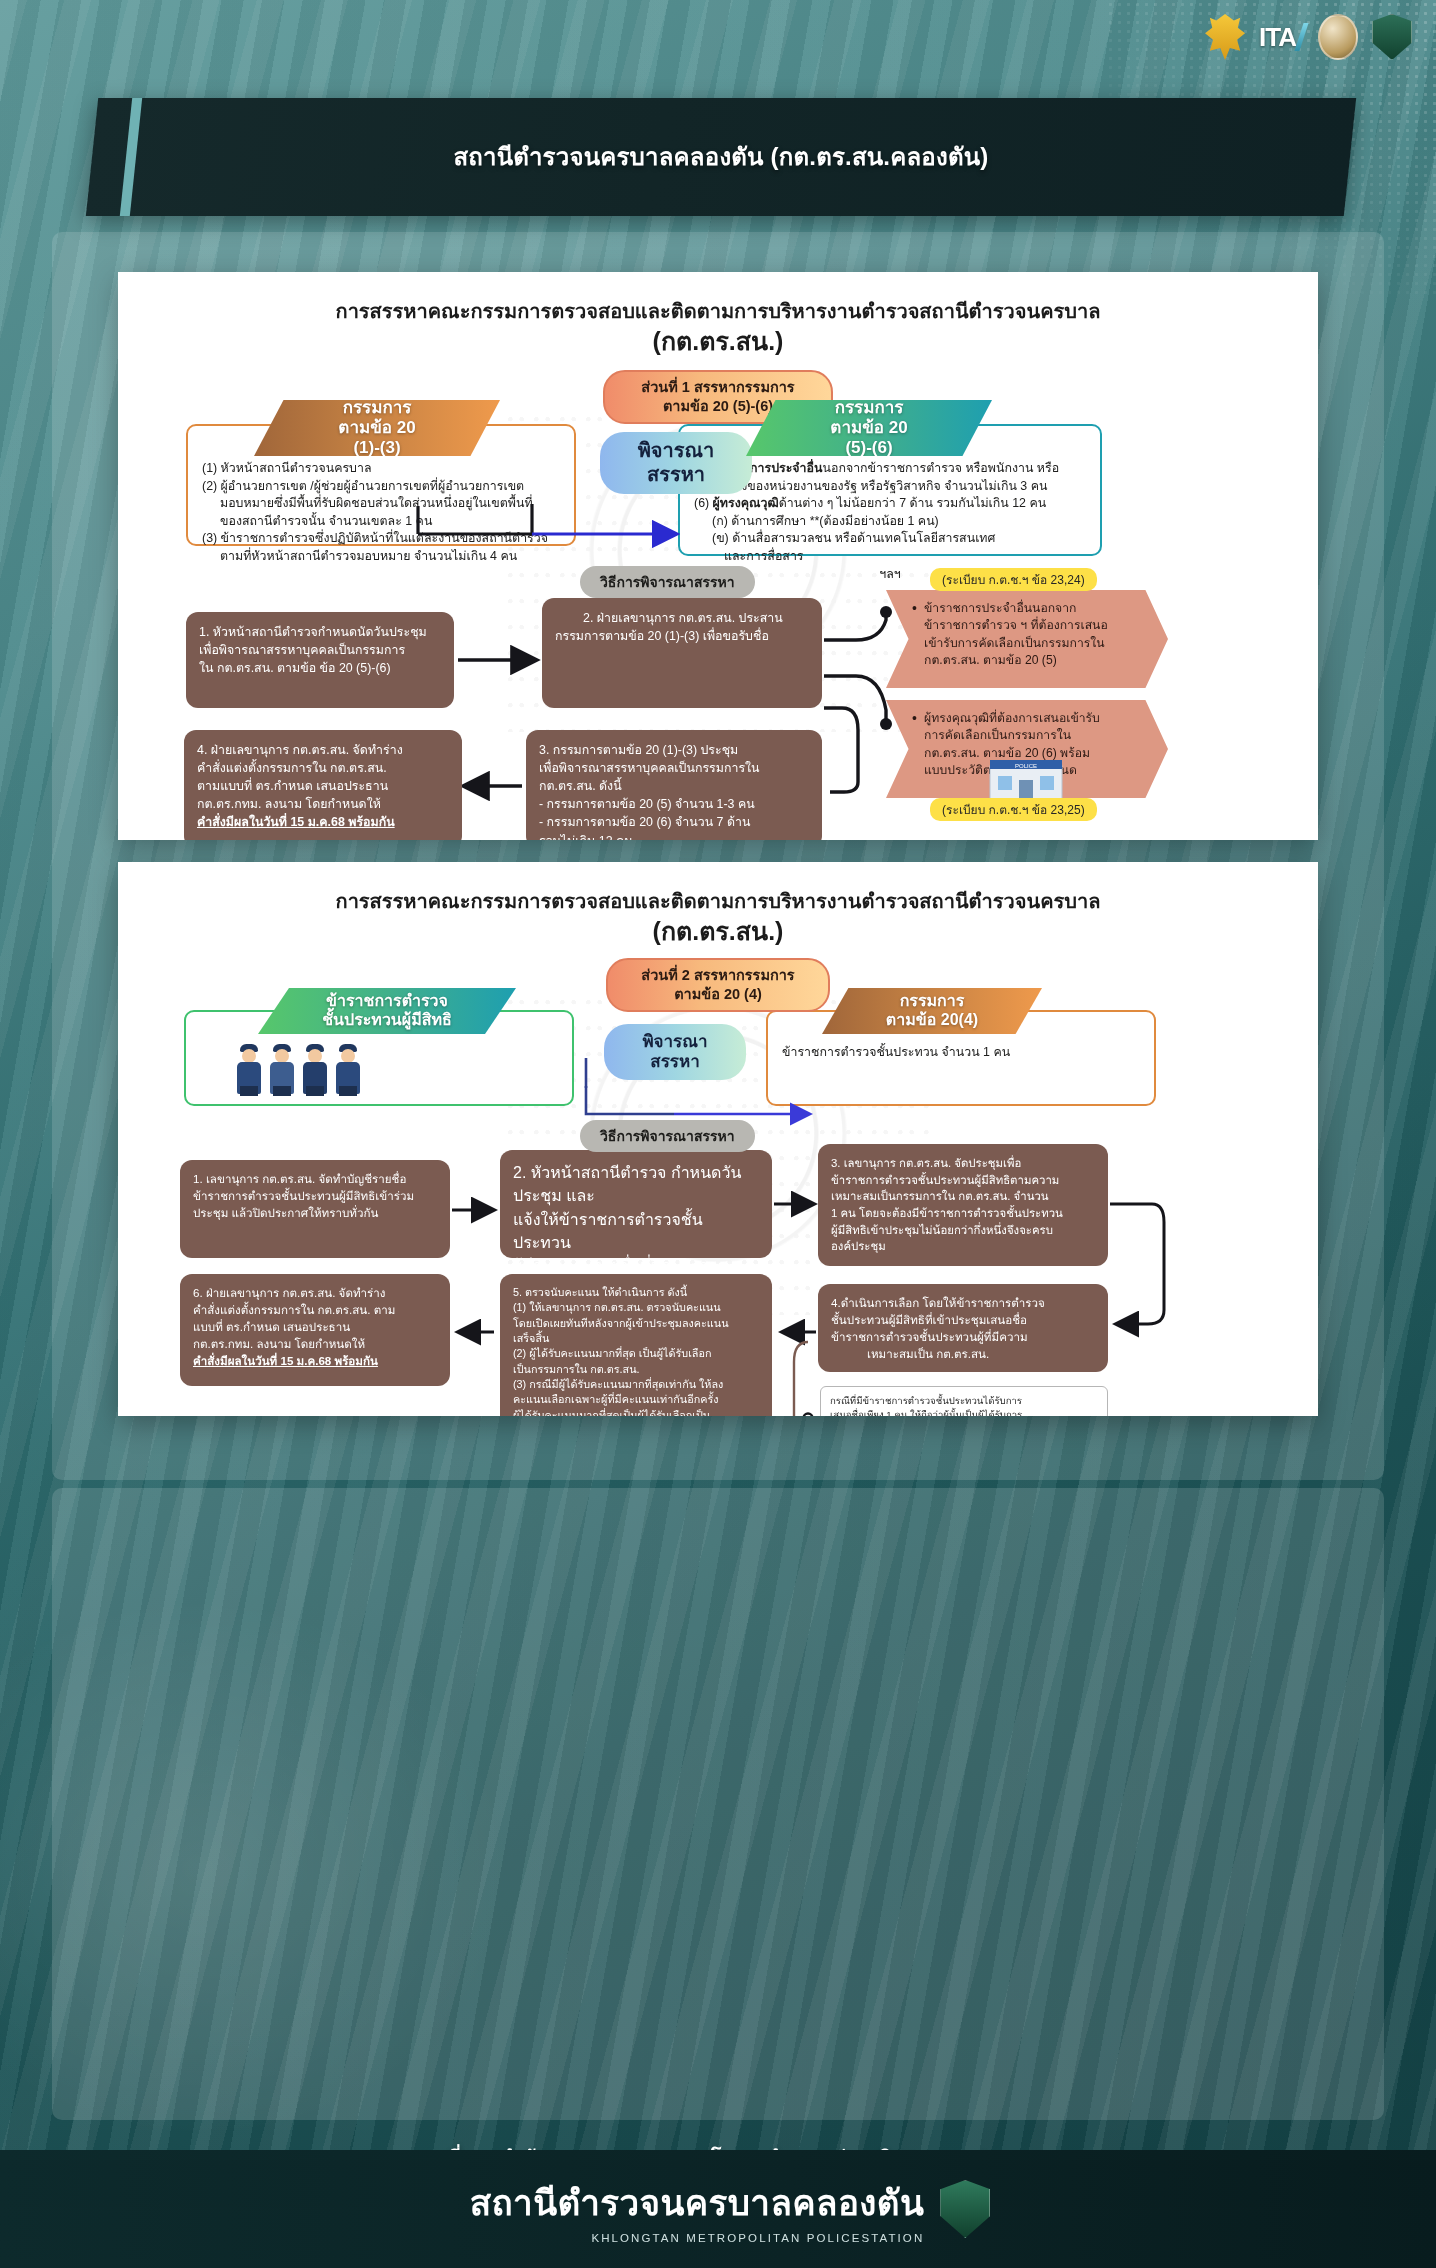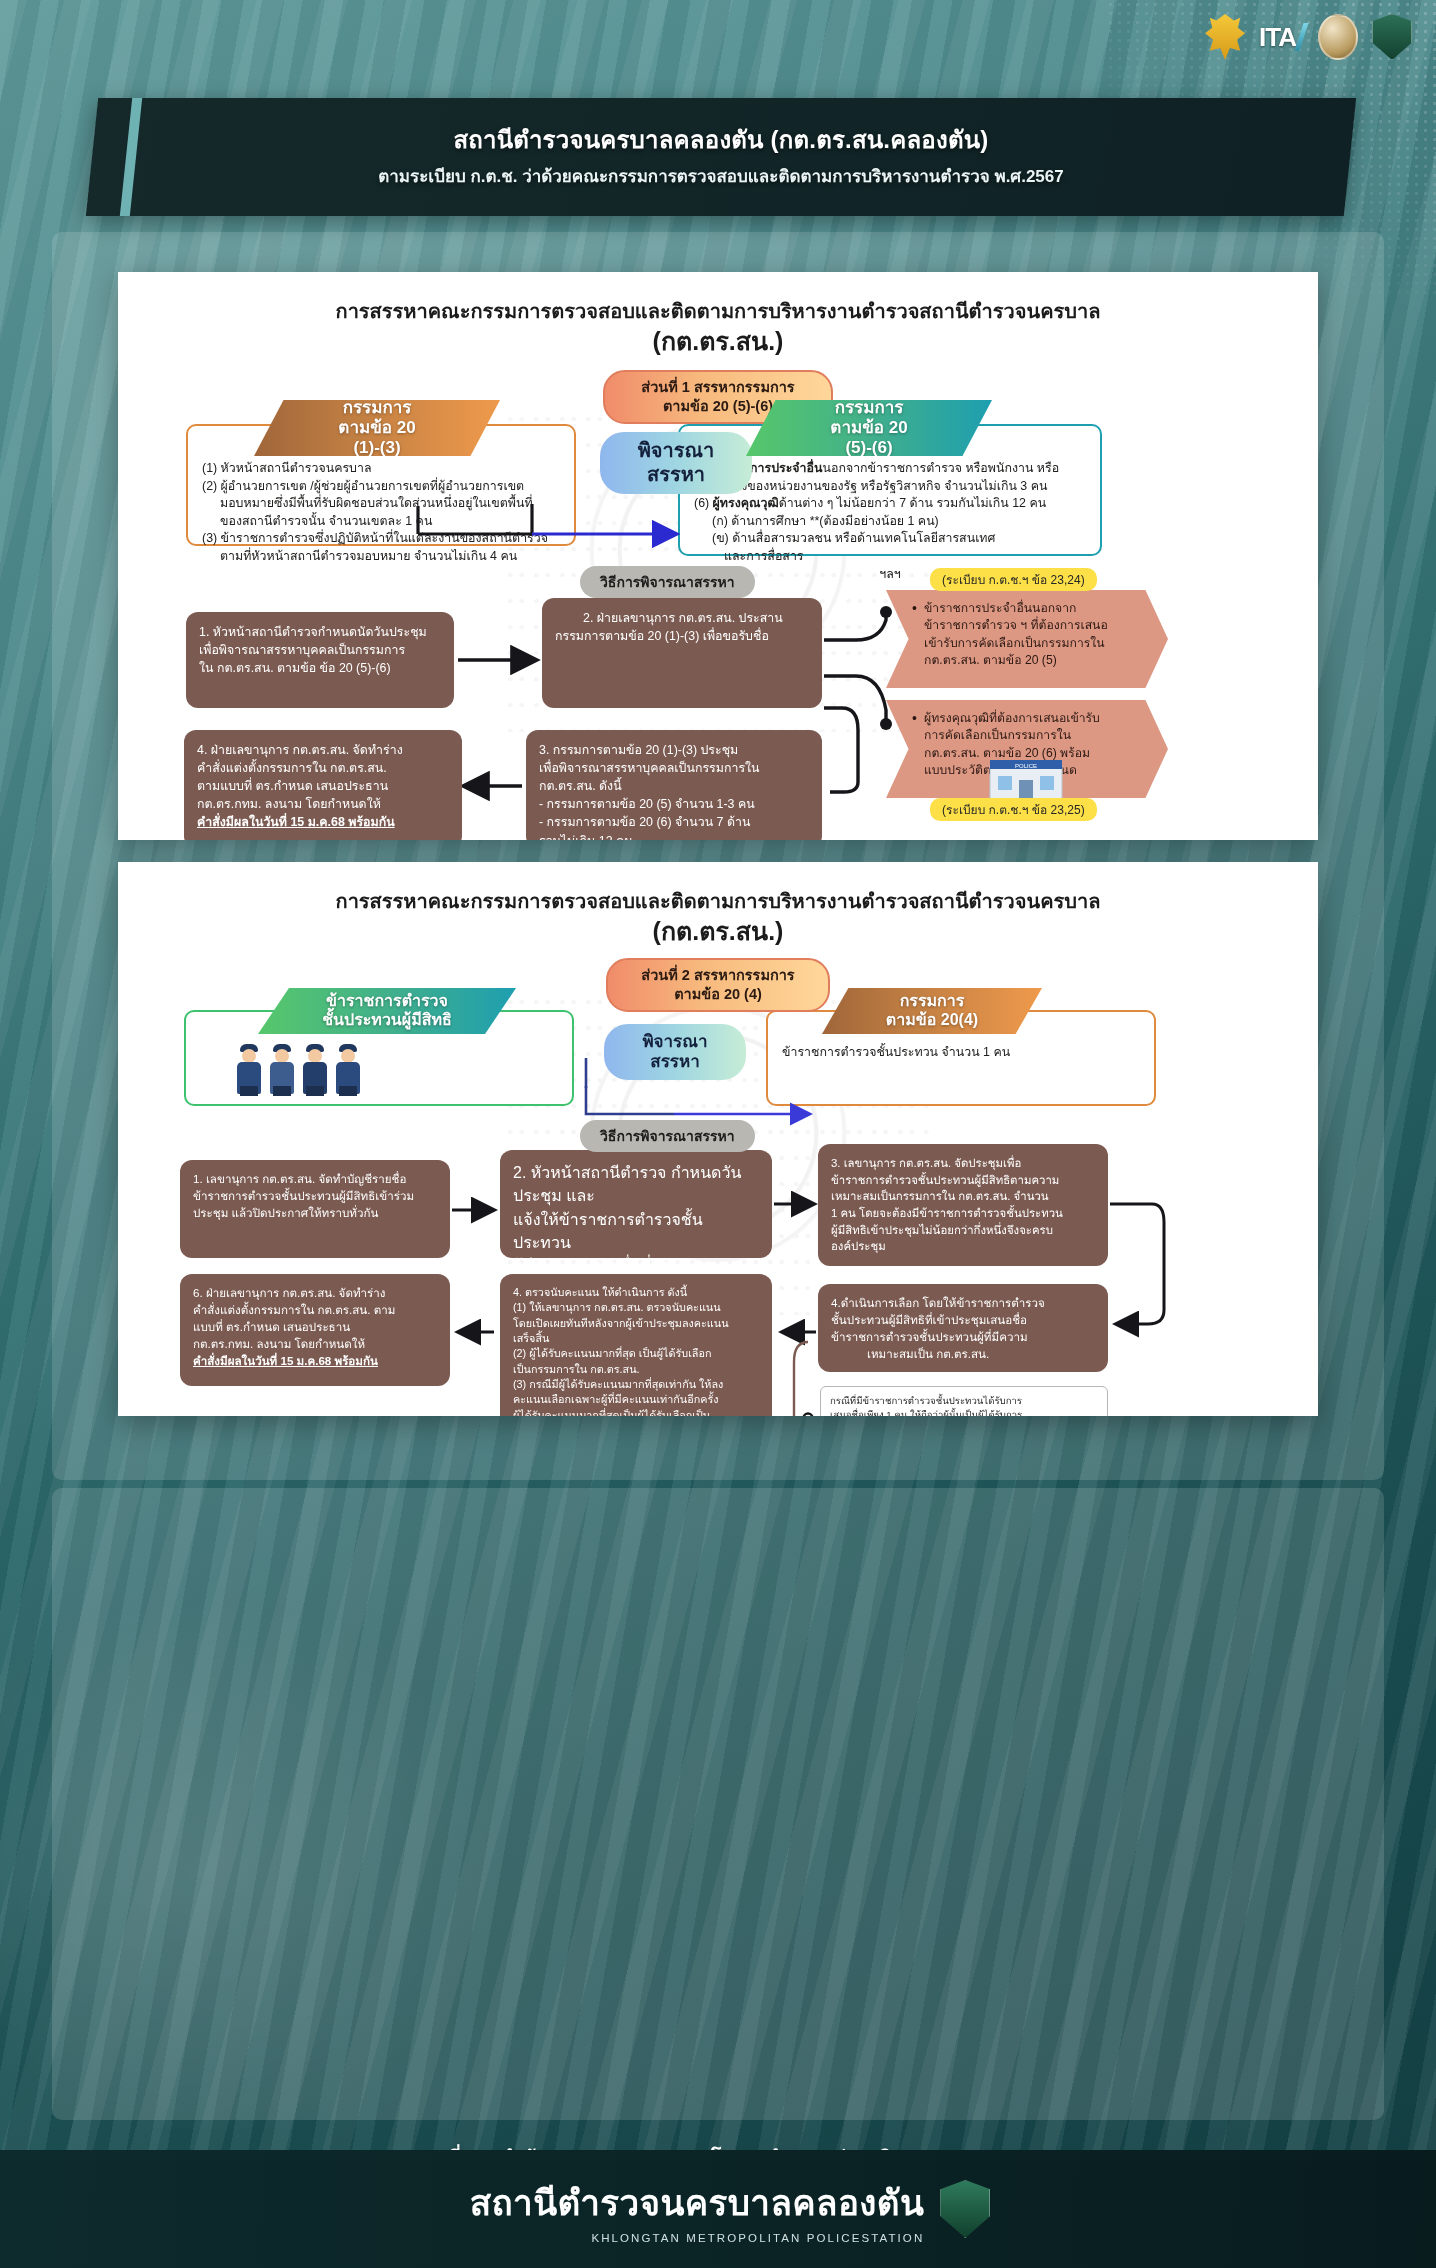--- a/index.html
+++ b/index.html
@@ -267,21 +267,20 @@
   <div class="emblem garuda"></div>
   <div class="ita-mark">ITA<span class="slash"></span></div>
   <div class="emblem seal"></div>
   <div class="emblem shield"></div>
 </div>
 
 <div class="header-banner"></div>
 <div class="header-accent"></div>
 <div class="header-text">
   <div class="t2">สถานีตำรวจนครบาลคลองตัน (กต.ตร.สน.คลองตัน)</div>
-  <div class="t3">ตามระเบียบ ก.ต.ช. ว่าด้วยคณะกรรมการตรวจสอบและติดตามการบริหารงานตำรวจ พ.ศ.2567</div>
 </div>
 
 <div class="main-card"></div>
 <div class="main-card2"></div>
 
 <div class="panel" id="panel1">
   <div class="panel-watermark"></div>
 
   <div class="panel-title">
     <span>การสรรหาคณะกรรมการตรวจสอบและติดตามการบริหารงานตำรวจสถานีตำรวจนครบาล</span>
@@ -489,21 +488,21 @@
   </div>
 
   <div class="pbox" style="left:700px;top:422px;width:290px;height:88px;font-size:11.6px;">
     <span style="display: block;">4.ดำเนินการเลือก โดยให้ข้าราชการตำรวจ</span>
     <span style="display: block;">ชั้นประทวนผู้มีสิทธิที่เข้าประชุมเสนอชื่อ</span>
     <span style="display: block;">ข้าราชการตำรวจชั้นประทวนผู้ที่มีความ</span>
     <span style="display: block; margin-left: 36px;">เหมาะสมเป็น กต.ตร.สน.</span>
   </div>
 
   <div class="pbox" style="left:382px;top:412px;width:272px;height:232px;font-size:10.8px;line-height:1.42;">
-    <span style="display: block;">4. ตรวจนับคะแนน ให้ดำเนินการ ดังนี้</span>
+    <span style="display: block;">5. ตรวจนับคะแนน ให้ดำเนินการ ดังนี้</span>
     <span style="display: block;">   (1) ให้เลขานุการ กต.ตร.สน. ตรวจนับคะแนน</span>
     <span style="display: block;">โดยเปิดเผยทันทีหลังจากผู้เข้าประชุมลงคะแนน</span>
     <span style="display: block;">เสร็จสิ้น</span>
     <span style="display: block;">   (2) ผู้ได้รับคะแนนมากที่สุด เป็นผู้ได้รับเลือก</span>
     <span style="display: block;">เป็นกรรมการใน กต.ตร.สน.</span>
     <span style="display: block;">   (3) กรณีมีผู้ได้รับคะแนนมากที่สุดเท่ากัน ให้ลง</span>
     <span style="display: block;">คะแนนเลือกเฉพาะผู้ที่มีคะแนนเท่ากันอีกครั้ง</span>
     <span style="display: block;">ผู้ได้รับคะแนนมากที่สุดเป็นผู้ได้รับเลือกเป็น</span>
 
   </div>

